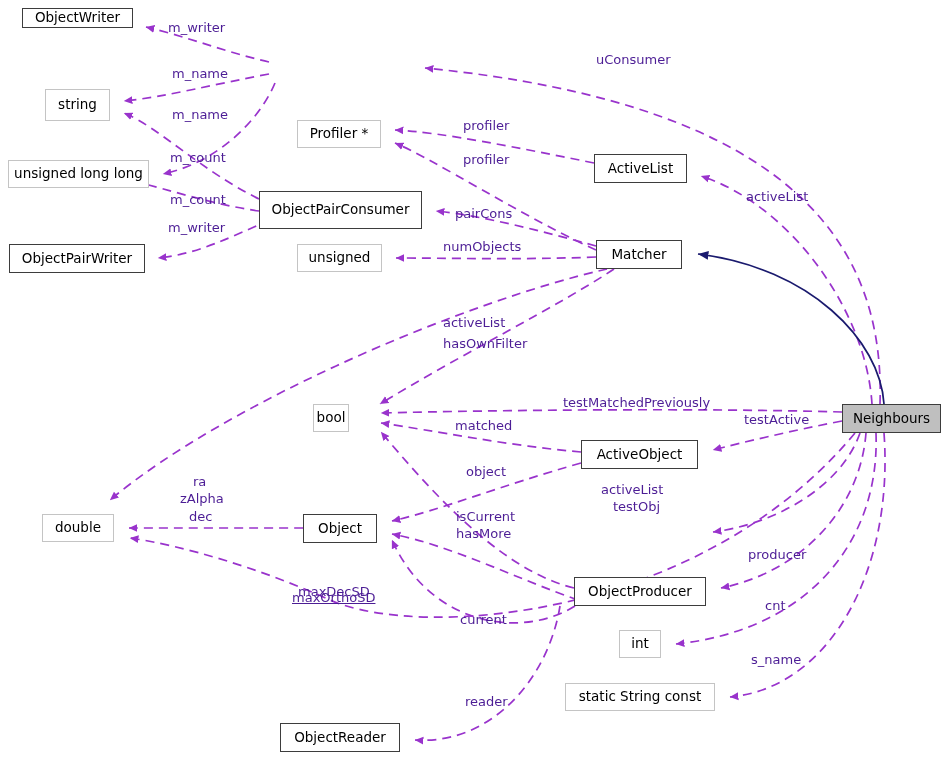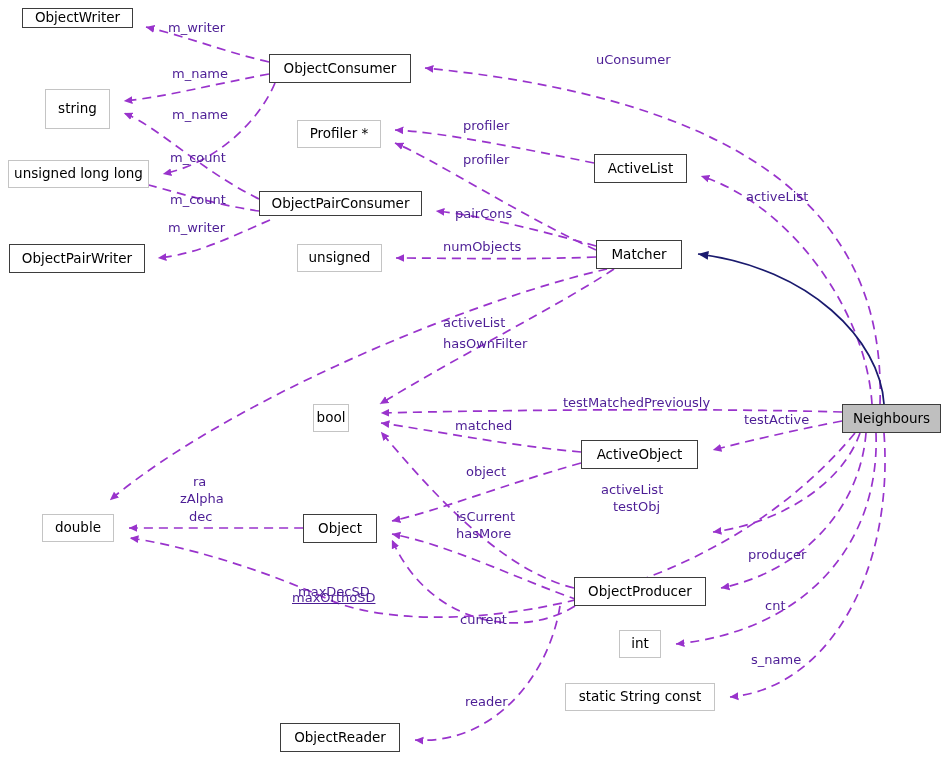--- a/index.html
+++ b/index.html
@@ -132,36 +132,33 @@
 
     <g class="inherit-edges" fill="none" stroke="#1a1a6e" stroke-width="1.7" marker-end="url(#arrow-inherit)">
 
       <path d="M884,404 C880,340 810,268 698,254"></path>
     </g>
   </svg>
 
   <div class="node class-node" style="left:22px;  top:8px;   width:111px; height:20px;">
       <span>ObjectWriter</span>
     </div>
-  <div class="node class-node" style="left:269px; top:54px;  width:142px; height:29px;">
-      <span>ObjectConsumer</span>
-    </div>
-  <div class="node type-node" style="left:45px;  top:89px;  width:65px;  height:40px;">
+  <div class="node type-node" style="left:45px;  top:89px;  width:65px;  height:32px;">
       <span>string</span>
     </div>
   <div class="node type-node" style="left:297px; top:120px; width:84px;  height:28px;">
       <span>Profiler *</span>
     </div>
   <div class="node class-node" style="left:594px; top:154px; width:93px;  height:29px;">
       <span>ActiveList</span>
     </div>
   <div class="node type-node" style="left:8px;   top:160px; width:141px; height:28px;">
       <span>unsigned long long</span>
     </div>
-  <div class="node class-node" style="left:259px; top:191px; width:163px; height:25px;">
+  <div class="node class-node" style="left:259px; top:191px; width:163px; height:38px;">
       <span>ObjectPairConsumer</span>
     </div>
   <div class="node type-node" style="left:297px; top:244px; width:85px;  height:28px;">
       <span>unsigned</span>
     </div>
   <div class="node class-node" style="left:596px; top:240px; width:86px;  height:29px;">
       <span>Matcher</span>
     </div>
   <div class="node class-node" style="left:9px;   top:244px; width:136px; height:29px;">
       <span>ObjectPairWriter</span>

